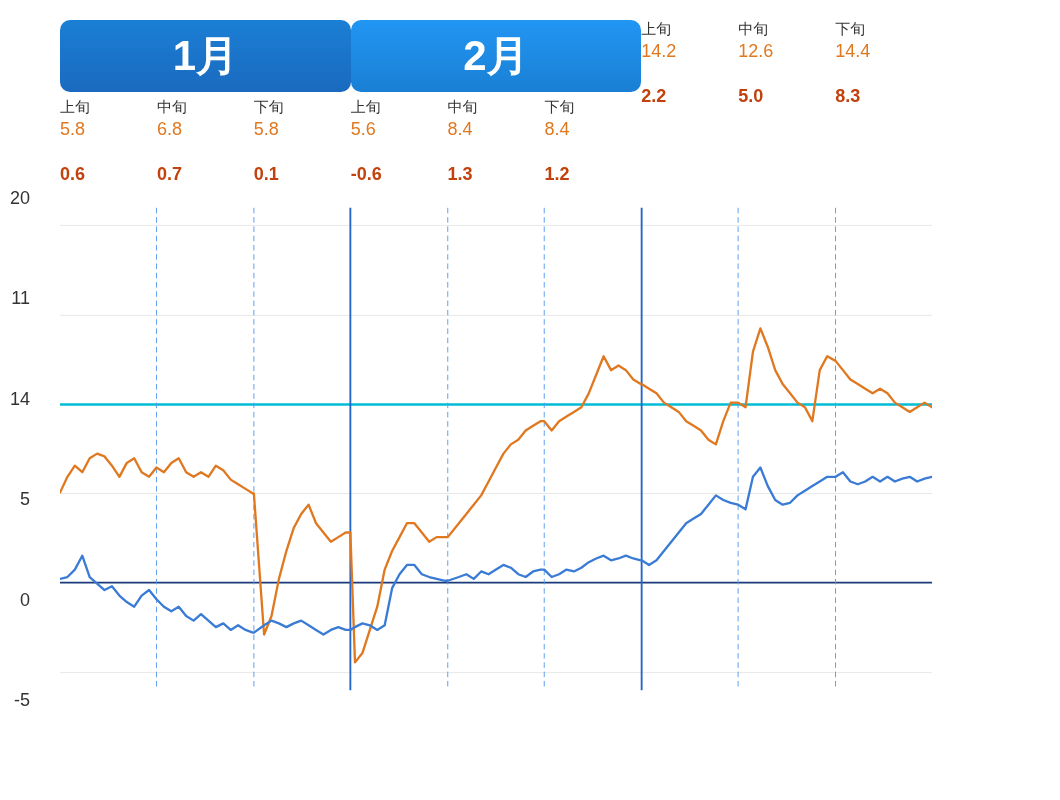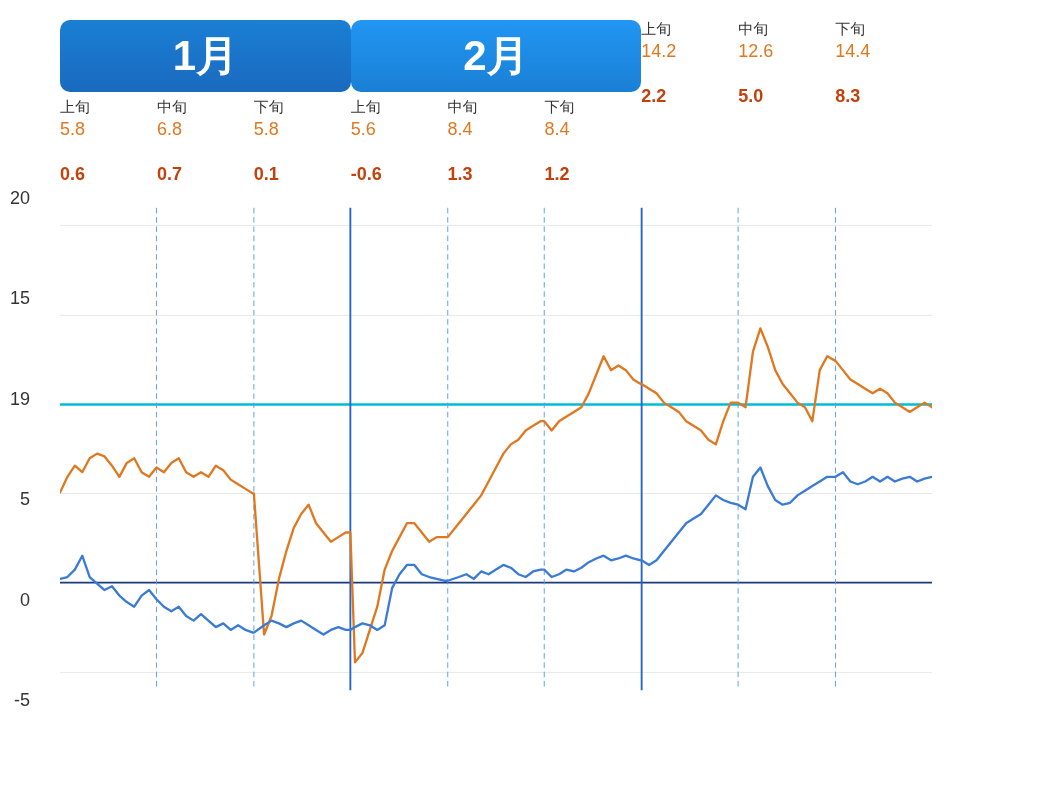--- a/index.html
+++ b/index.html
@@ -131,22 +131,22 @@
           <span class="blue-val">8.3</span>
         </div>
       </div>
     </div>
   </div>
 
   <div style="position:relative; width:100%; height: 520px; margin-top: 4px;">
     
     <div style="position:absolute; left:-50px; top:0; bottom:0; display:flex; flex-direction:column; justify-content:space-between; align-items:flex-end; padding: 0 0 0 0; text-align: right;">
       <span class="y-label">20</span>
-      <span class="y-label">15</span>
-      <span class="y-label">19</span>
+      <span class="y-label">11</span>
+      <span class="y-label">14</span>
       <span class="y-label">5</span>
       <span class="y-label">0</span>
       <span class="y-label">-5</span>
     </div>
 
     <svg viewBox="0 0 940 520" width="100%" height="100%" xmlns="http://www.w3.org/2000/svg">
 
       <line x1="0" y1="212" x2="940" y2="212" stroke="#00bcd4" stroke-width="2.5"></line>
 
       <line x1="0" y1="404" x2="940" y2="404" stroke="#1a3a7a" stroke-width="2"></line>

